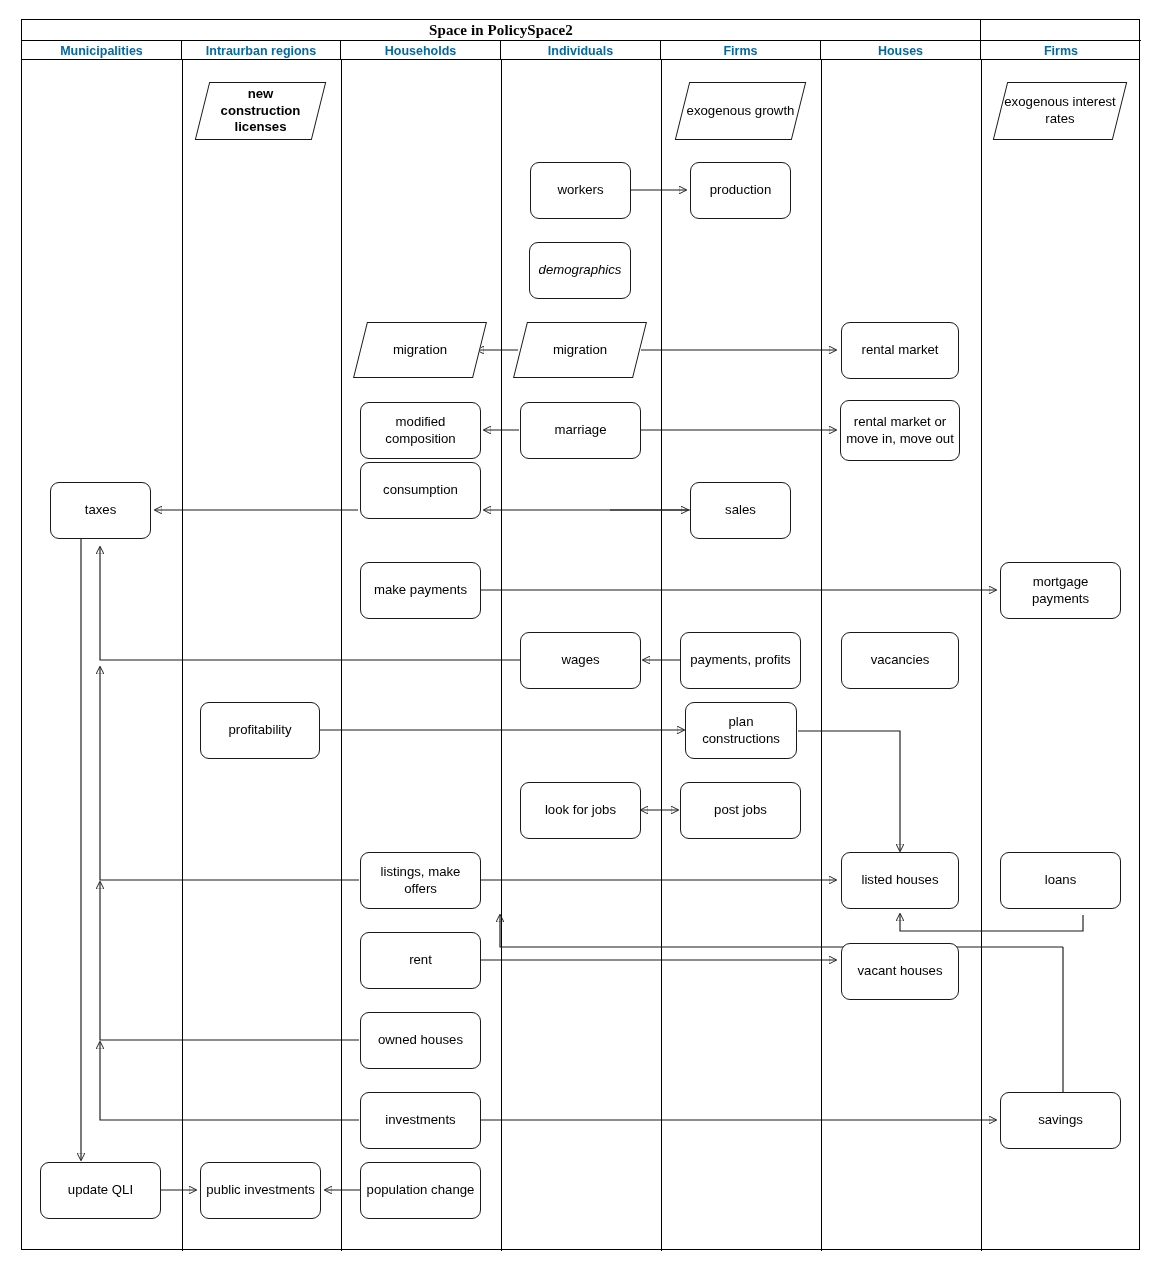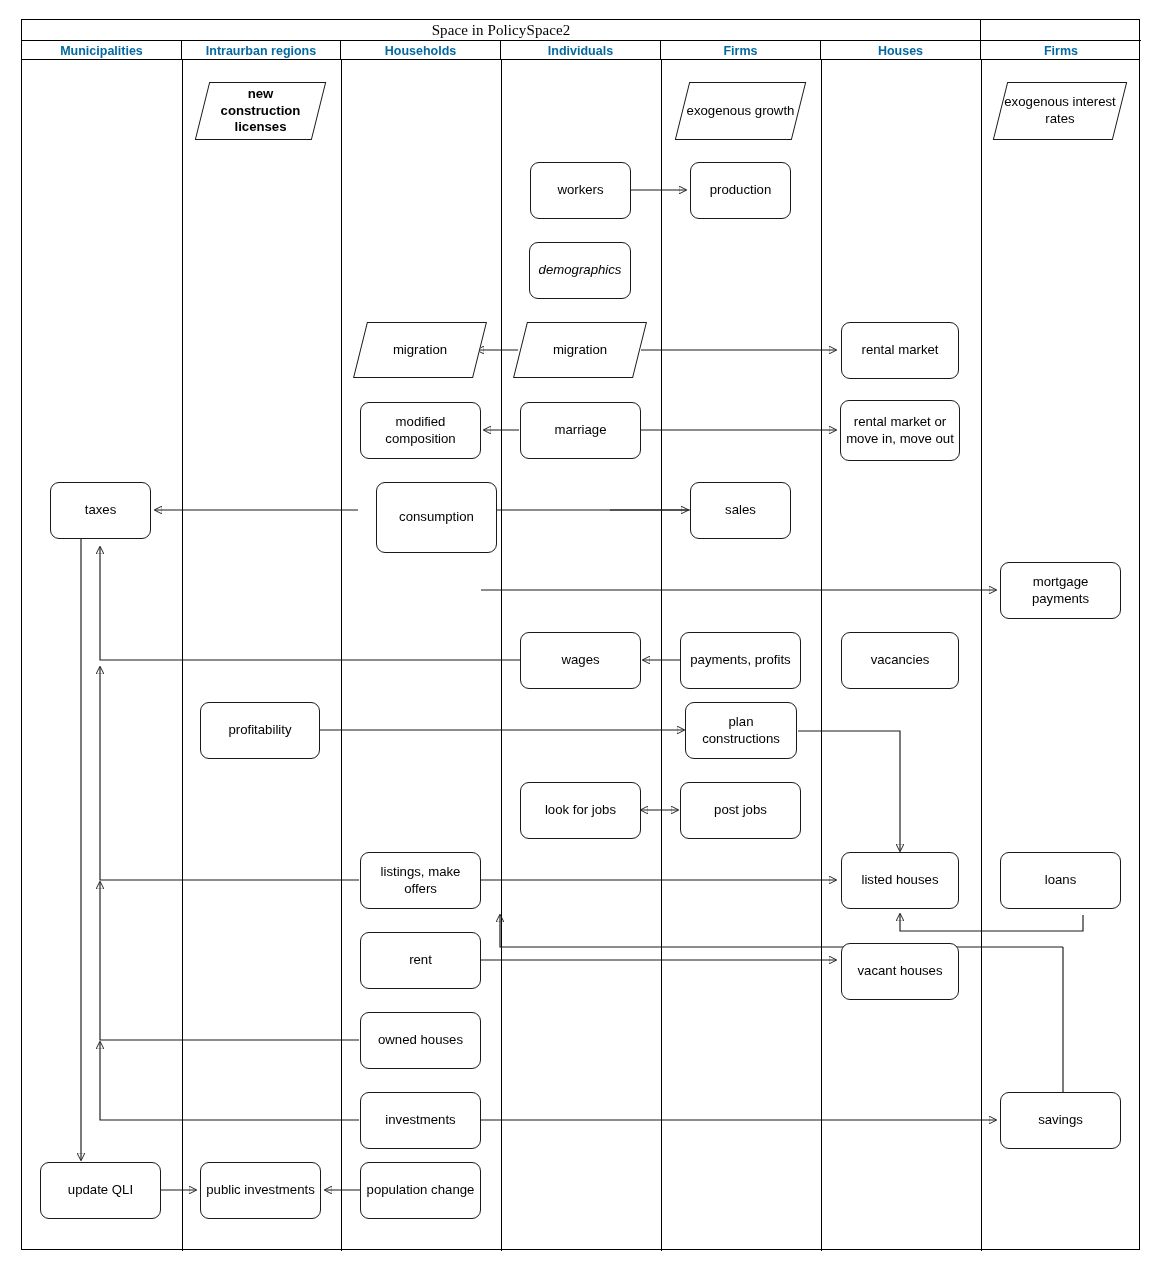--- a/index.html
+++ b/index.html
@@ -27,21 +27,21 @@
     position: absolute;
     left: 0; top: 0;
     width: 959px;           
     height: 21px;
     border-bottom: 1.4px solid #000;
     border-right: 1.4px solid #000;
     display: flex; align-items: center; justify-content: center;
   }
   #title-cell span {
     font-family: "Liberation Serif", serif;
-    font-weight: normal;
+    font-weight: bold;
     font-size: 15px;
     color: #000;
     letter-spacing: .1px;
   }
   #title-spacer {
     position: absolute;
     left: 959px; top: 0;
     width: 160px; height: 21px;
     border-bottom: 1.4px solid #000;
   }
@@ -255,28 +255,31 @@
   </div>
 
   <div class="node tight" style="left:840px; top:400px; width:120px; height:61px;">
     <span class="lbl">rental market or move in, move out</span>
   </div>
 
   <div class="node" style="left:50px; top:482px; width:101px; height:57px;">
     <span class="lbl">taxes</span>
   </div>
 
-  <div class="node" style="left:360px; top:482px; width:121px; height:71px;margin-left:16px;">
+  <div class="node" style="left:360px; top:462px; width:121px; height:57px;">
     <span class="lbl">consumption</span>
   </div>
 
   <div class="node" style="left:690px; top:482px; width:101px; height:57px;">
     <span class="lbl">sales</span>
   </div>
 
+  <div class="node tight" style="left:360px; top:562px; width:121px; height:57px;">
+    <span class="lbl">make payments</span>
+  </div>
 
   <div class="node" style="left:1000px; top:562px; width:121px; height:57px;">
     <span class="lbl">mortgage payments</span>
   </div>
 
   <div class="node" style="left:520px; top:632px; width:121px; height:57px;">
     <span class="lbl">wages</span>
   </div>
 
   <div class="node" style="left:680px; top:632px; width:121px; height:57px;">

